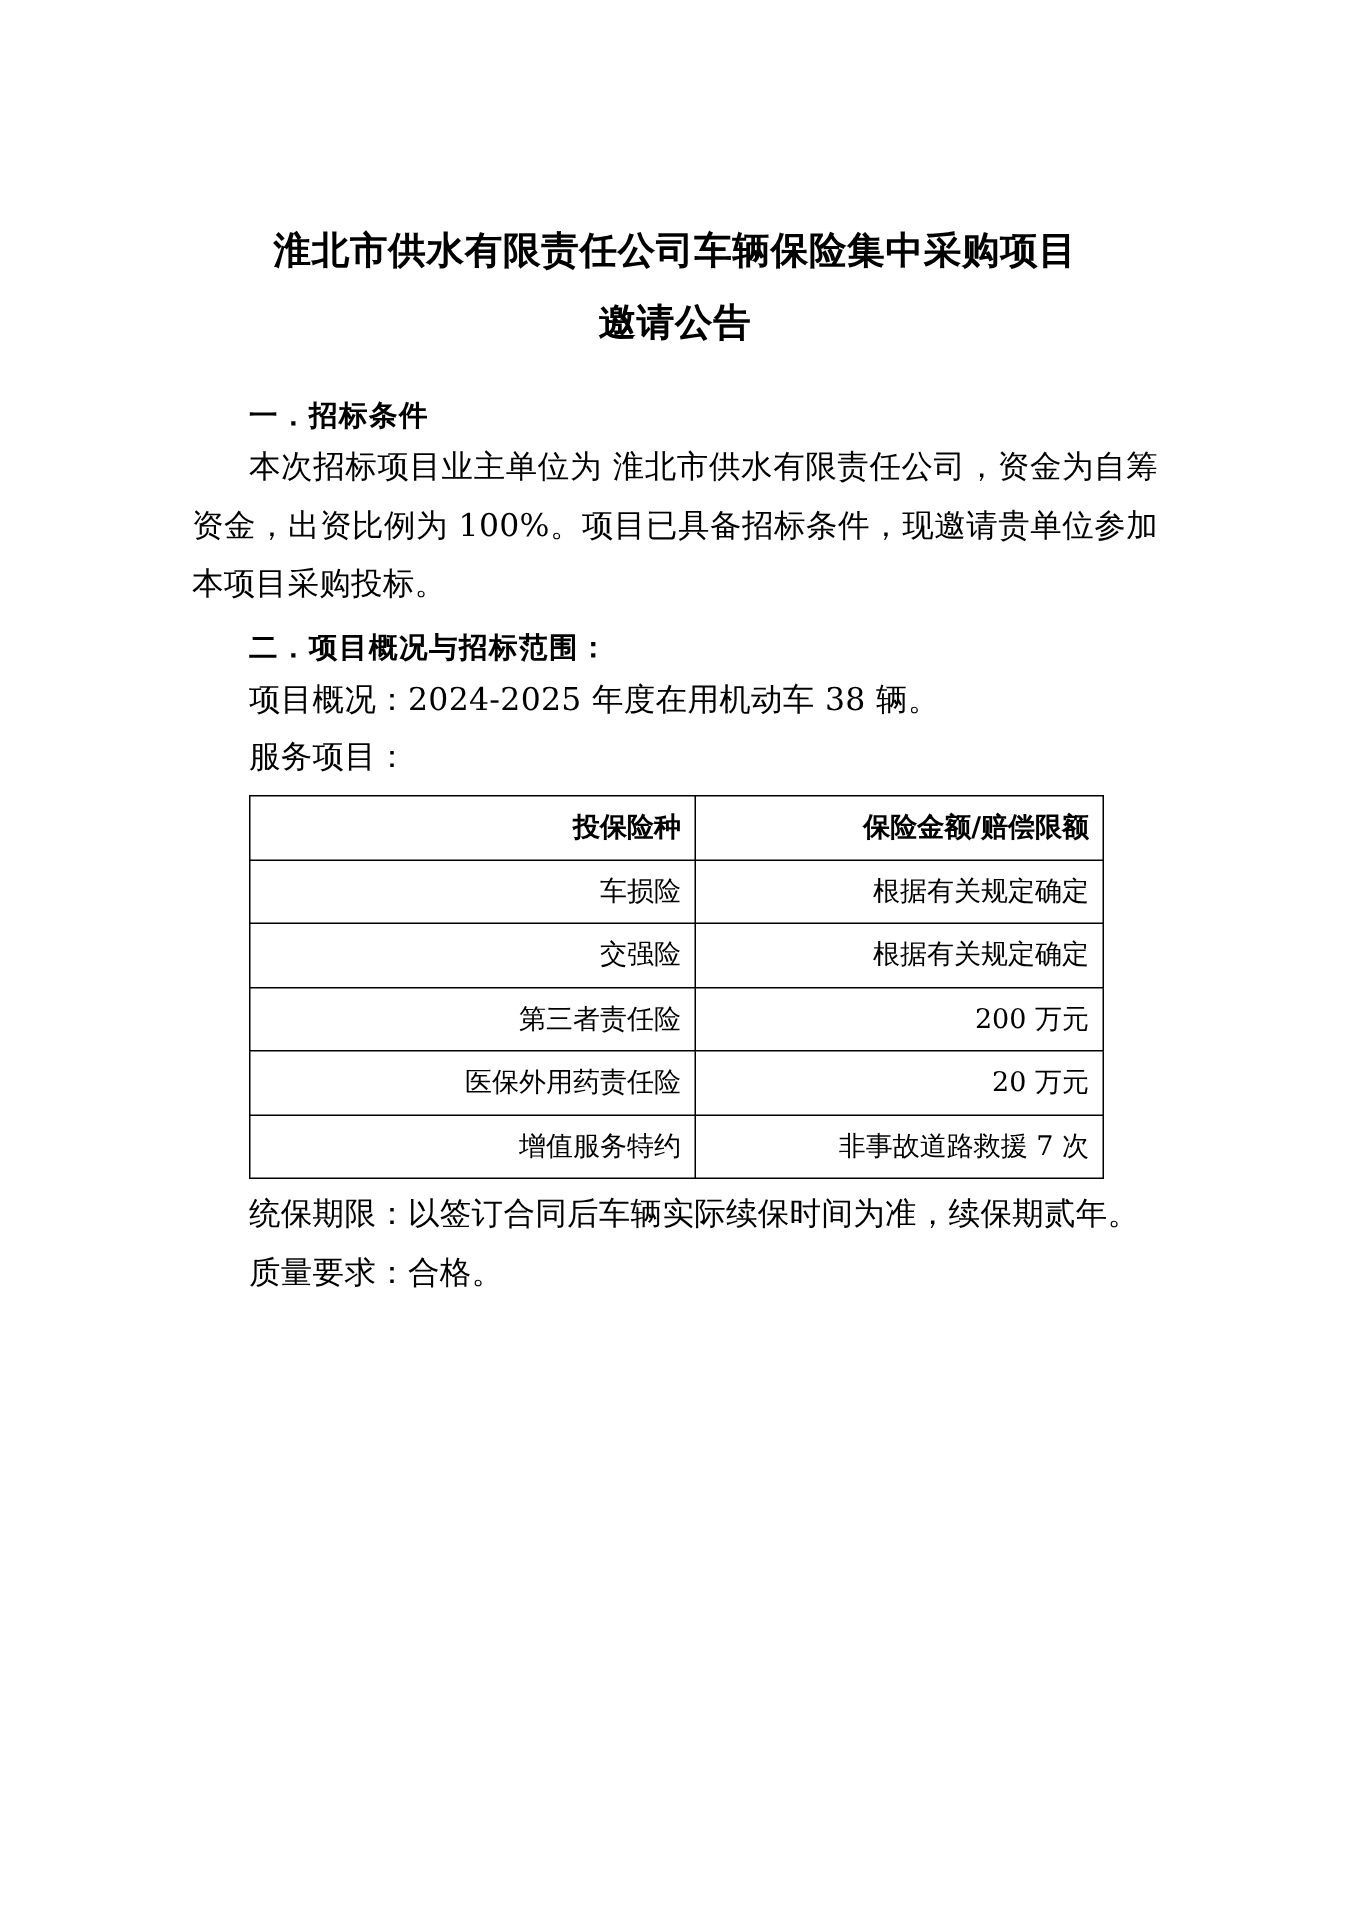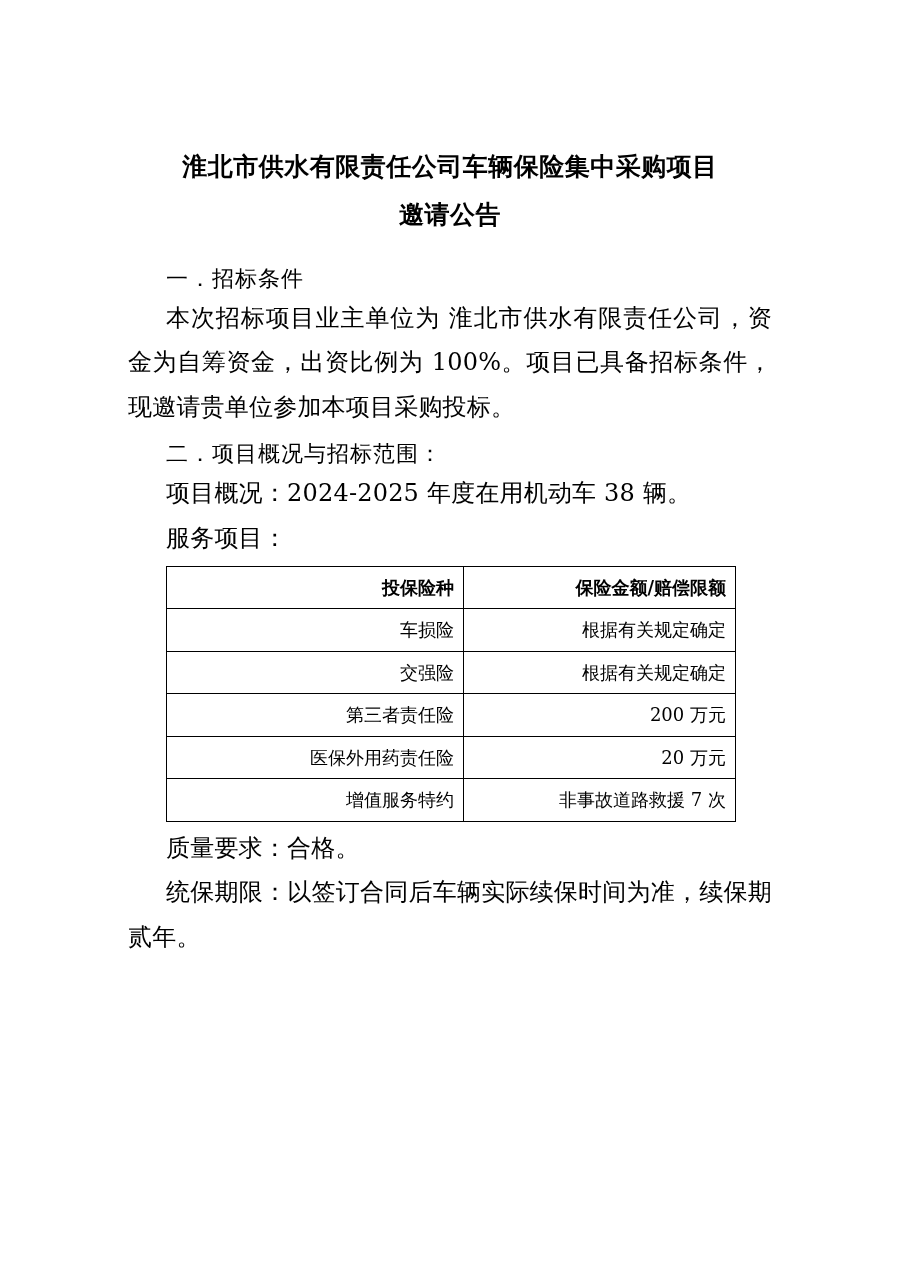--- a/index.html
+++ b/index.html
@@ -27,32 +27,32 @@
     font-weight: bold;
     font-size: 25px;
     line-height: 1.9;
     letter-spacing: 0.5px;
     font-family: "DejaVu Serif", "Liberation Serif", serif;
   }
   .doc-title .line2 {
     display: block;
   }
   .section-heading {
-    font-weight: normal;
-    font-size: 22px;
+    font-weight: bold;
+    font-size: 19px;
     margin-top: 26px;
     margin-bottom: 2px;
     text-indent: 38px;
     letter-spacing: 1px;
   }
   .section-heading.tight {
     margin-top: 10px;
   }
   p.body-text {
-    font-size: 24px;
+    font-size: 21px;
     line-height: 1.85;
     margin: 0;
     text-align: justify;
     text-indent: 38px;
     letter-spacing: 0.2px;
   }
   .tbl-wrap {
     margin: 6px 0 4px 38px;
   }
   table.service-table {
@@ -116,16 +116,16 @@
           <td>20 万元</td>
         </tr>
         <tr>
           <td class="col1">增值服务特约</td>
           <td>非事故道路救援 7 次</td>
         </tr>
       </tbody>
     </table>
   </div>
 
+  <p class="body-text">统保期限：以签订合同后车辆实际续保时间为准，续保期贰年。</p>
   <p class="body-text">质量要求：合格。</p>
-  <p class="body-text">统保期限：以签订合同后车辆实际续保时间为准，续保期贰年。</p>
 
 </div>
 
 </body></html>

